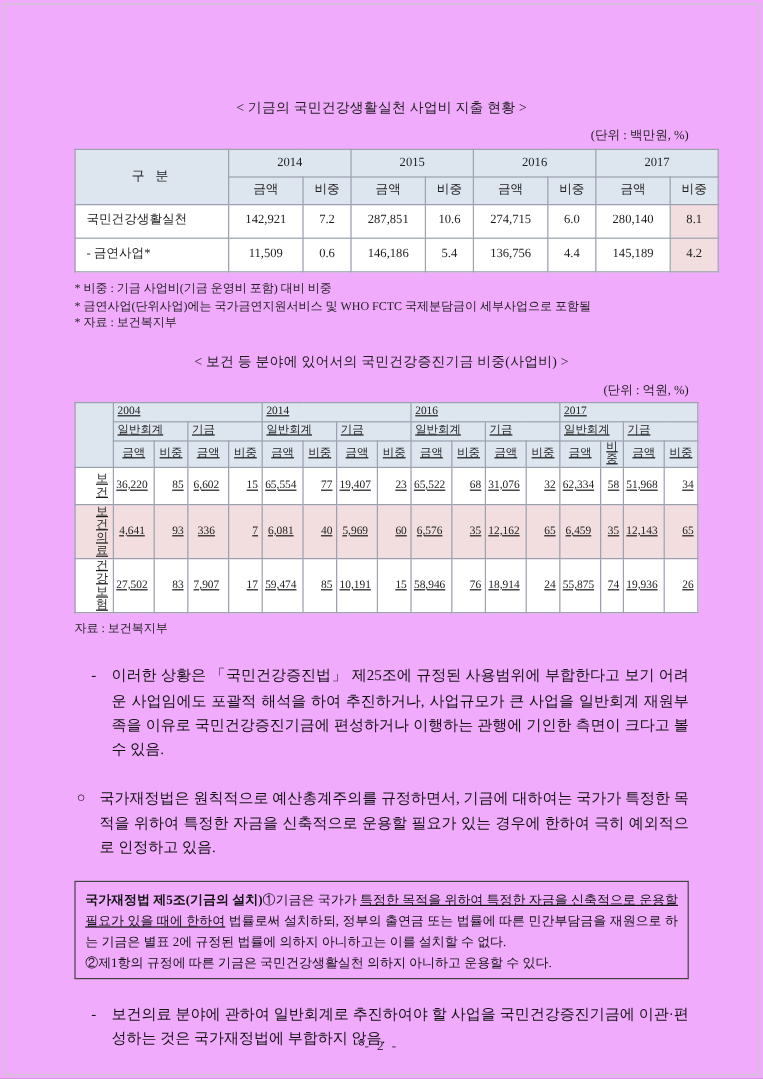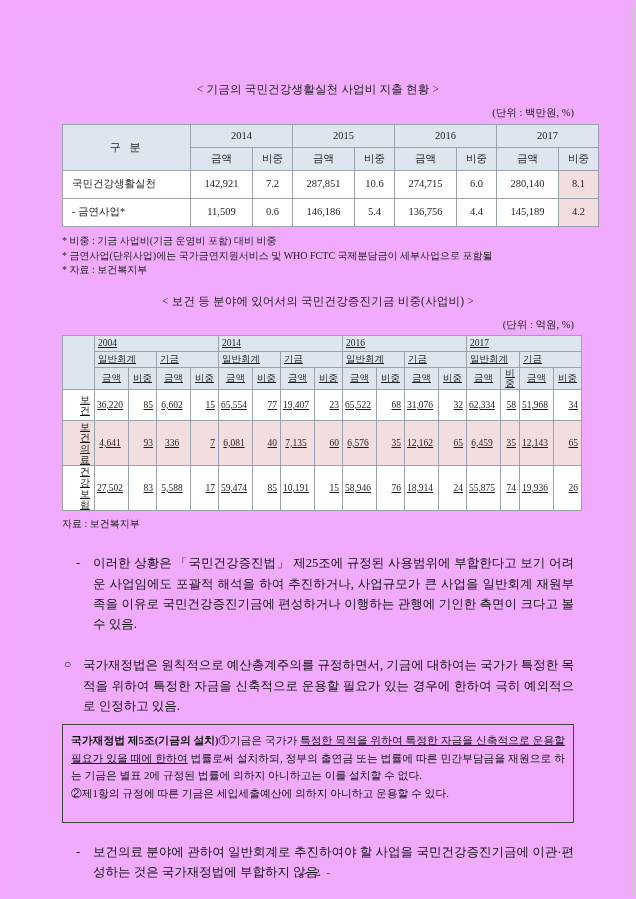--- a/index.html
+++ b/index.html
@@ -154,23 +154,23 @@
     flex: 1 1 auto;
     text-align: justify;
     text-justify: inter-character;
   }
   .p-dash { margin-top: 22px; padding-left: 14px; }
   .p-circ { margin-top: 21px; padding-left: 2px; }
   .p-last { margin-top: 19px; padding-left: 14px; }
 
   
   .lawbox {
-    margin-top: 8px;
+    margin-top: 18px;
     border: 1px solid #444;
-    padding: 7px 8px 20px 8px;
+    padding: 7px 8px 3px 8px;
     font-size: 10.8px;
     line-height: 1.62;
     color: #111;
     text-align: justify;
   }
   .lawbox b { font-weight: bold; }
   .lawbox u { text-decoration: underline; }
 
   
   .pageno {
@@ -343,36 +343,36 @@
           <td class="pct">34</td>
         </tr>
         <tr class="dat hl">
           <td class="rowlbl"><span>보건</span><br><span>의료</span></td>
           <td class="amt">4,641</td>
           <td class="pct">93</td>
           <td class="amt">336</td>
           <td class="pct">7</td>
           <td class="amt">6,081</td>
           <td class="pct">40</td>
-          <td class="amt">7,135</td>
+          <td class="amt">5,969</td>
           <td class="pct">60</td>
           <td class="amt">6,576</td>
           <td class="pct">35</td>
           <td class="amt">12,162</td>
           <td class="pct">65</td>
           <td class="amt">6,459</td>
           <td class="pct">35</td>
           <td class="amt">12,143</td>
           <td class="pct">65</td>
         </tr>
         <tr class="dat">
           <td class="rowlbl"><span>건강</span><br><span>보험</span></td>
           <td class="amt">27,502</td>
           <td class="pct">83</td>
-          <td class="amt">5,588</td>
+          <td class="amt">7,907</td>
           <td class="pct">17</td>
           <td class="amt">59,474</td>
           <td class="pct">85</td>
           <td class="amt">10,191</td>
           <td class="pct">15</td>
           <td class="amt">58,946</td>
           <td class="pct">76</td>
           <td class="amt">18,914</td>
           <td class="pct">24</td>
           <td class="amt">55,875</td>
@@ -390,21 +390,21 @@
       <div class="txt">이러한 상황은 「국민건강증진법」 제25조에 규정된 사용범위에 부합한다고 보기 어려운 사업임에도 포괄적 해석을 하여 추진하거나, 사업규모가 큰 사업을 일반회계 재원부족을 이유로 국민건강증진기금에 편성하거나 이행하는 관행에 기인한 측면이 크다고 볼 수 있음.</div>
     </div>
 
     <div class="para p-circ">
       <div class="mark circ">○</div>
       <div class="txt">국가재정법은 원칙적으로 예산총계주의를 규정하면서, 기금에 대하여는 국가가 특정한 목적을 위하여 특정한 자금을 신축적으로 운용할 필요가 있는 경우에 한하여 극히 예외적으로 인정하고 있음.</div>
     </div>
 
     <div class="lawbox">
       <span><b>국가재정법 제5조(기금의 설치)</b><span>①기금은 국가가 </span><u>특정한 목적을 위하여 특정한 자금을 신축적으로 운용할 필요가 있을 때에 한하여</u><span> 법률로써 설치하되, 정부의 출연금 또는 법률에 따른 민간부담금을 재원으로 하는 기금은 별표 2에 규정된 법률에 의하지 아니하고는 이를 설치할 수 없다.</span></span>
-      <div>②제1항의 규정에 따른 기금은 세입세출예산에 의하지 아니하고 운용할 수 있다.</div>
+      <div>②제1항의 규정에 따른 기금은 국민건강생활실천 의하지 아니하고 운용할 수 있다.</div>
     </div>
 
     <div class="para p-last">
       <div class="mark">-</div>
       <div class="txt">보건의료 분야에 관하여 일반회계로 추진하여야 할 사업을 국민건강증진기금에 이관·편성하는 것은 국가재정법에 부합하지 않음.</div>
     </div>
 
   </div>
 
   <div class="pageno">- 2 -</div>

